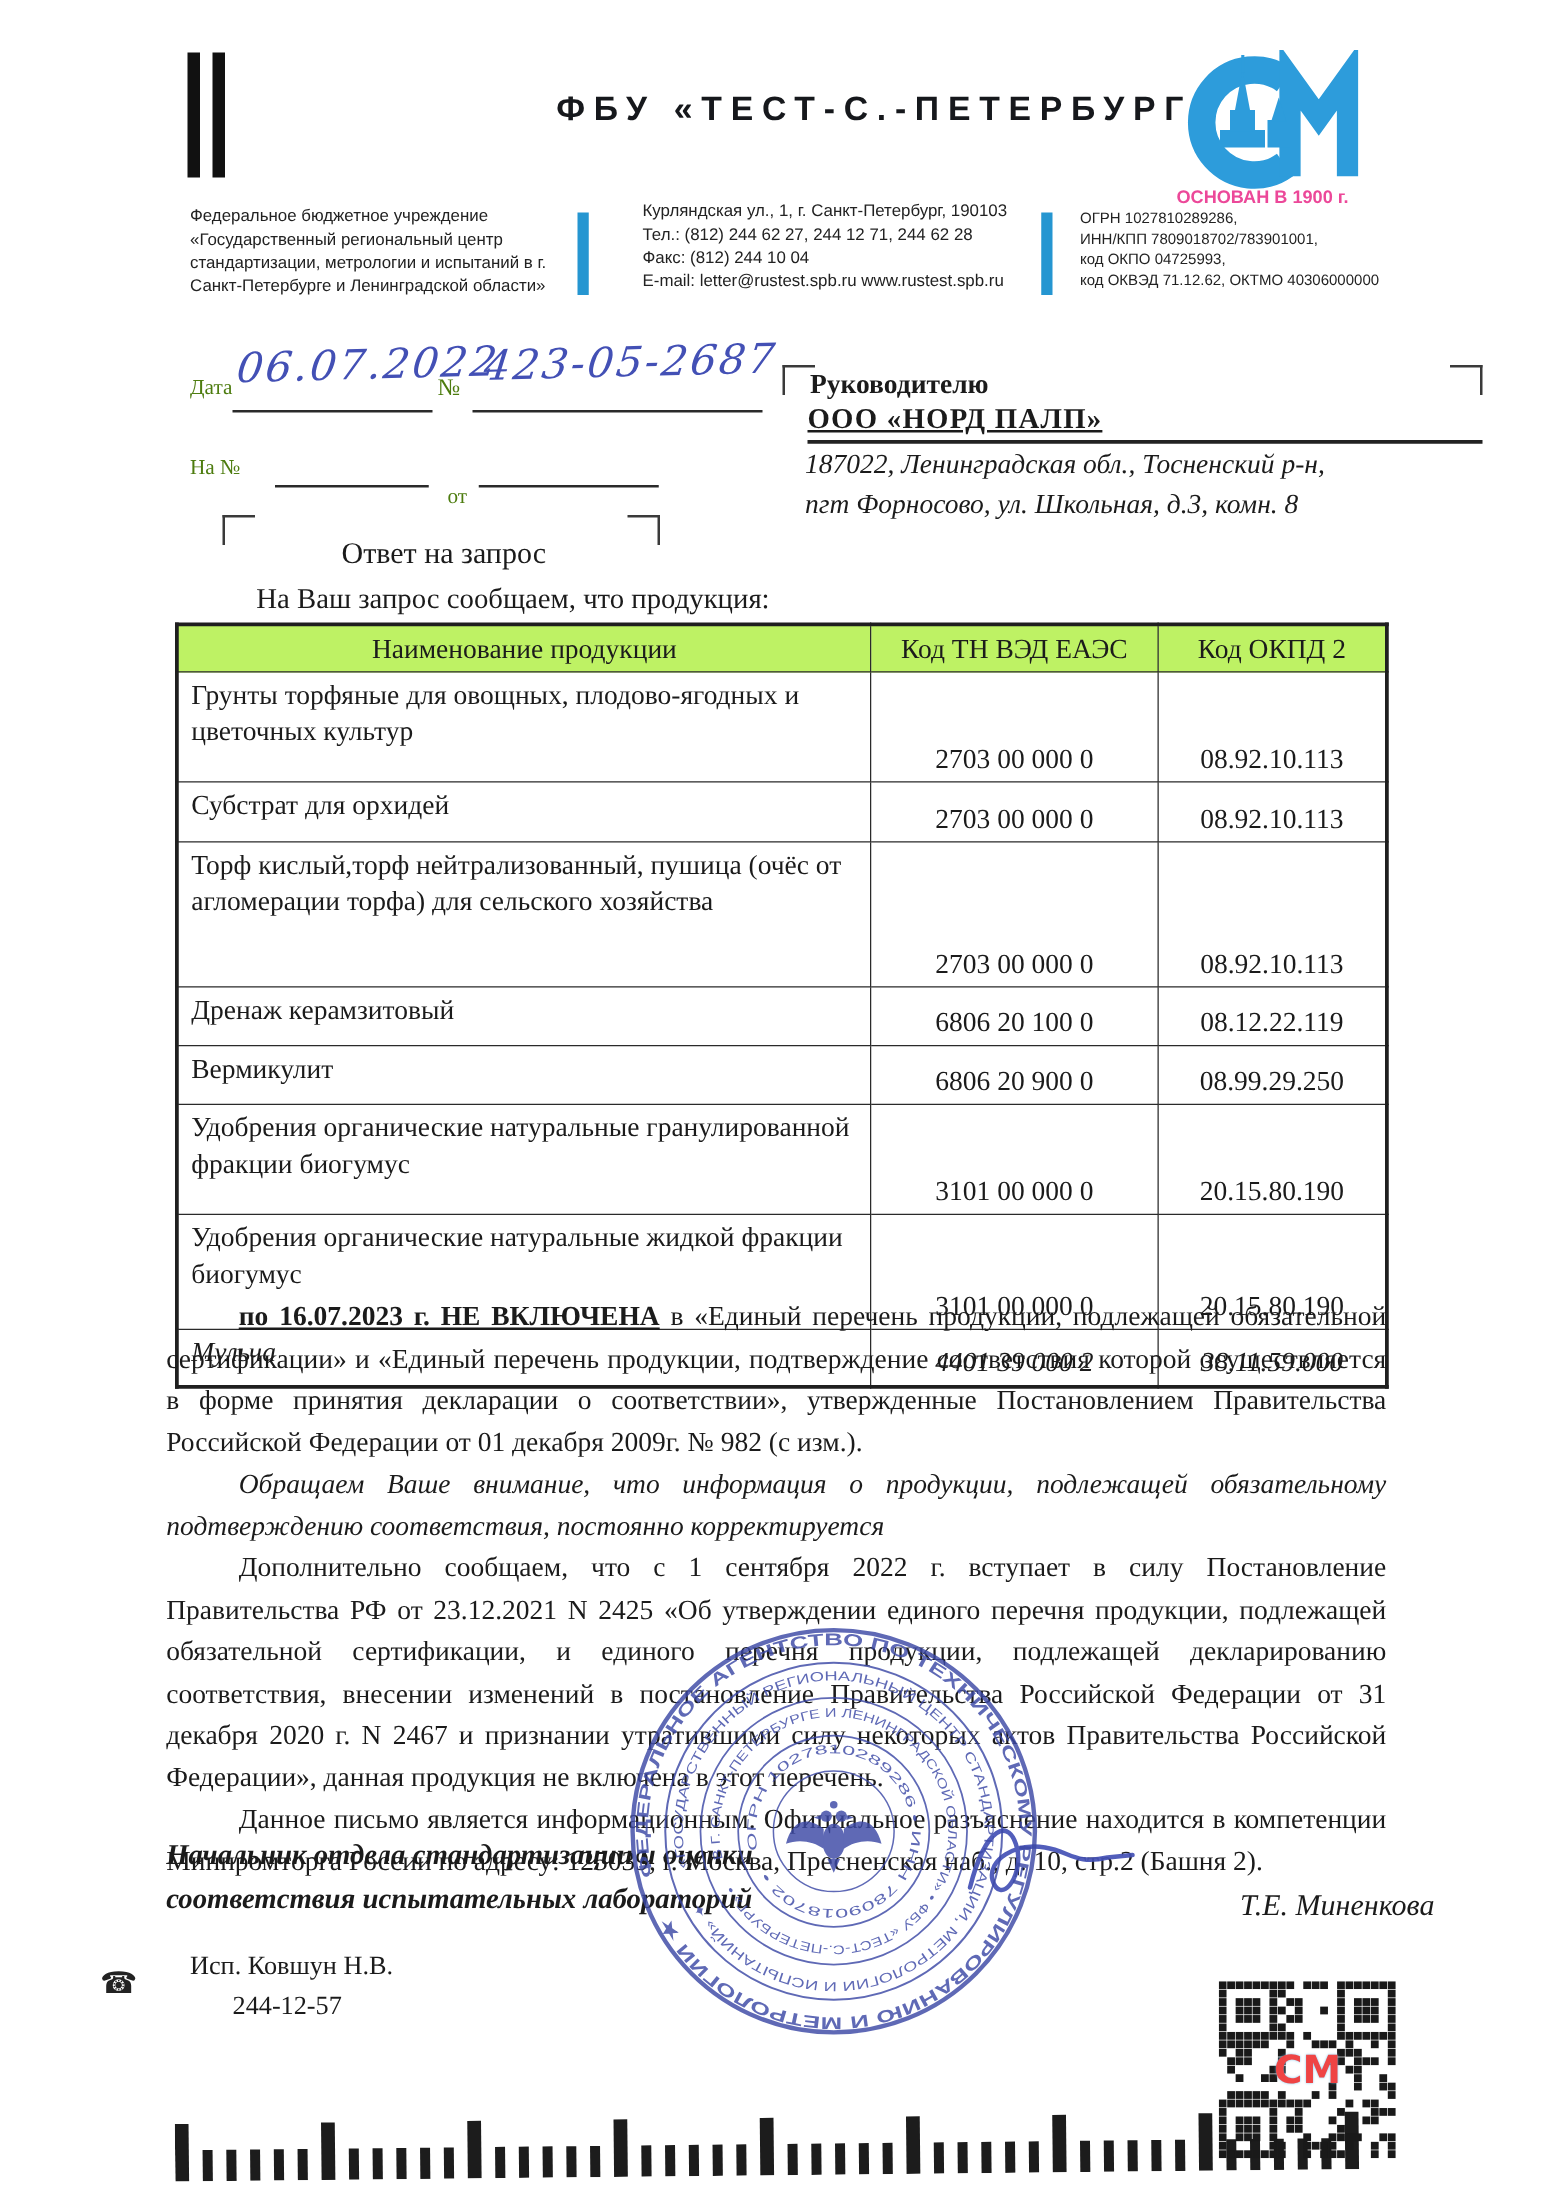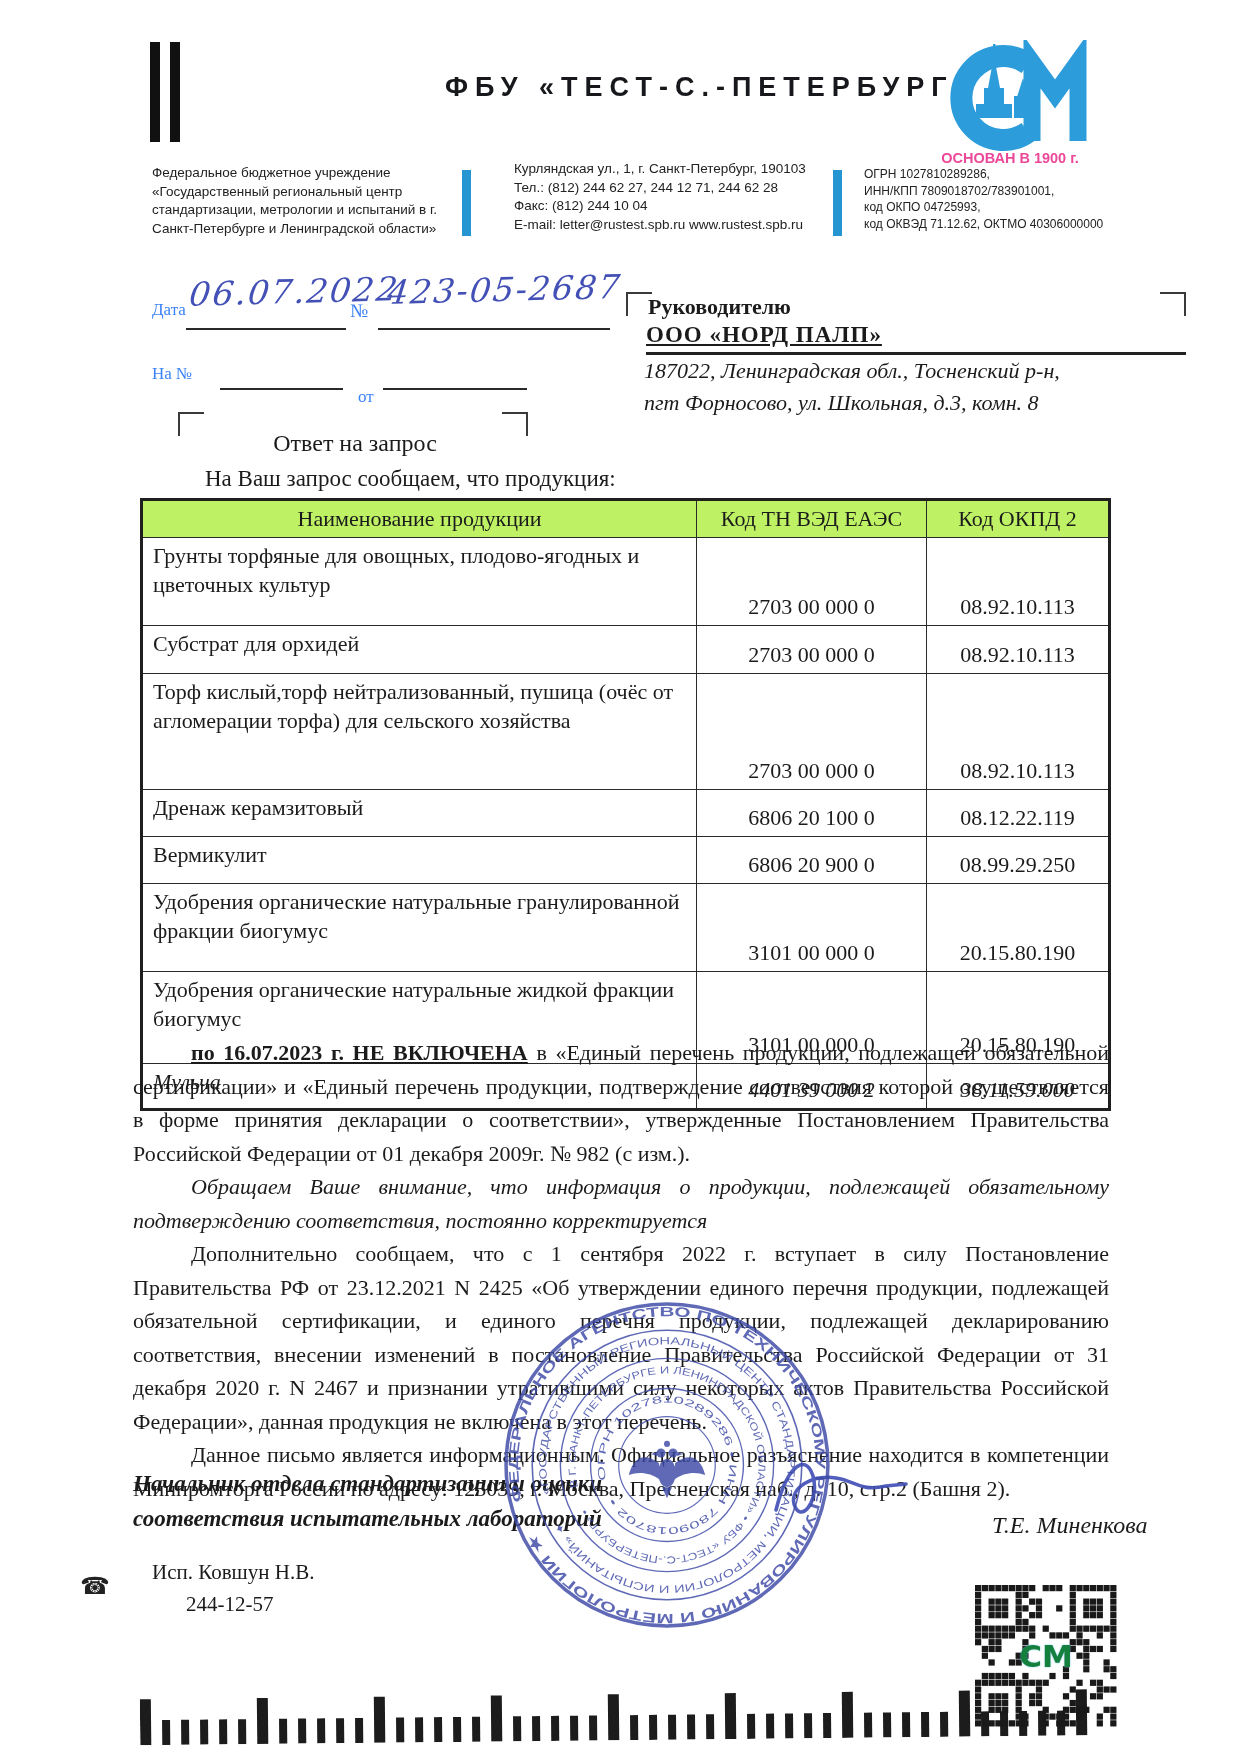--- a/index.html
+++ b/index.html
@@ -21,21 +21,21 @@
            font-weight:bold;font-size:14.5px;color:#ec4899;}
   .hdr-small{font-family:"Liberation Sans",sans-serif;font-size:13.5px;line-height:1.38;color:#222;}
   .org-desc{left:152px;top:164px;width:300px;}
   .addr-block{left:514px;top:160px;width:315px;}
   .codes-block{left:864px;top:166px;width:250px;font-size:12px;}
   .blue-vbar{width:9px;height:66px;background:#2596d1;}
   .vbar1{left:462px;top:170px;}
   .vbar2{left:833px;top:170px;}
 
   
-  .lbl{font-size:17px;color:#3b82f6;}
+  .lbl{font-size:17px;color:#4d7c0f;}
   .hand{font-family:"DejaVu Serif",serif;font-style:italic;font-size:33px;letter-spacing:2px;
         color:#4350b5;transform:skewX(-8deg) rotate(-1.5deg);white-space:nowrap;}
   .uline{border-bottom:2px solid #2a2a2a;height:0;}
 
   
   .corner{width:24px;height:22px;border-top:2px solid #3a3a3a;}
   .corner.l{border-left:2px solid #3a3a3a;}
   .corner.r{border-right:2px solid #3a3a3a;}
   .rcp-to{left:648px;top:294px;font-weight:bold;font-size:22px;}
   .rcp-company{left:646px;top:322px;width:540px;font-weight:bold;font-size:23px;letter-spacing:1px;
@@ -72,21 +72,21 @@
   .stamp{left:494px;top:1292px;width:346px;height:346px;opacity:.82;}
 
   
   .barcode{left:140px;top:1688px;width:1005px;height:52px;display:flex;align-items:flex-end;gap:11px;
            overflow:hidden;transform:rotate(-.6deg);}
   .bar{background:#1c1c1c;flex:0 0 auto;}
   .bar.tall{width:11px;height:46px;}
   .bar.short{width:8px;height:25px;}
   .qr-wrap{left:975px;top:1585px;width:142px;height:142px;}
   .qr-logo{position:absolute;left:50%;top:50%;transform:translate(-50%,-50%);
-           font-family:"DejaVu Sans",sans-serif;font-weight:900;font-size:31px;color:#15803d;
+           font-family:"DejaVu Sans",sans-serif;font-weight:900;font-size:31px;color:#ef4444;
            text-shadow:0 0 2px #7cc3ea;}
 </style>
 </head>
 <body>
 
 <div class="page">
 
   <div class="abs rst-logo">
     <div class="rst-vbar"></div>
     <div class="rst-vbar"></div>

